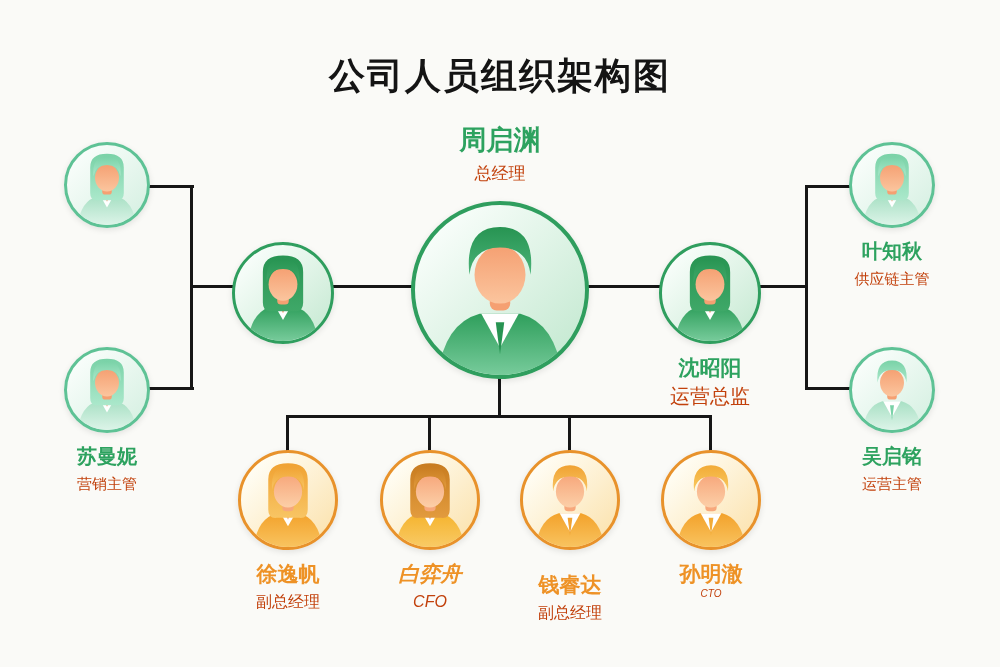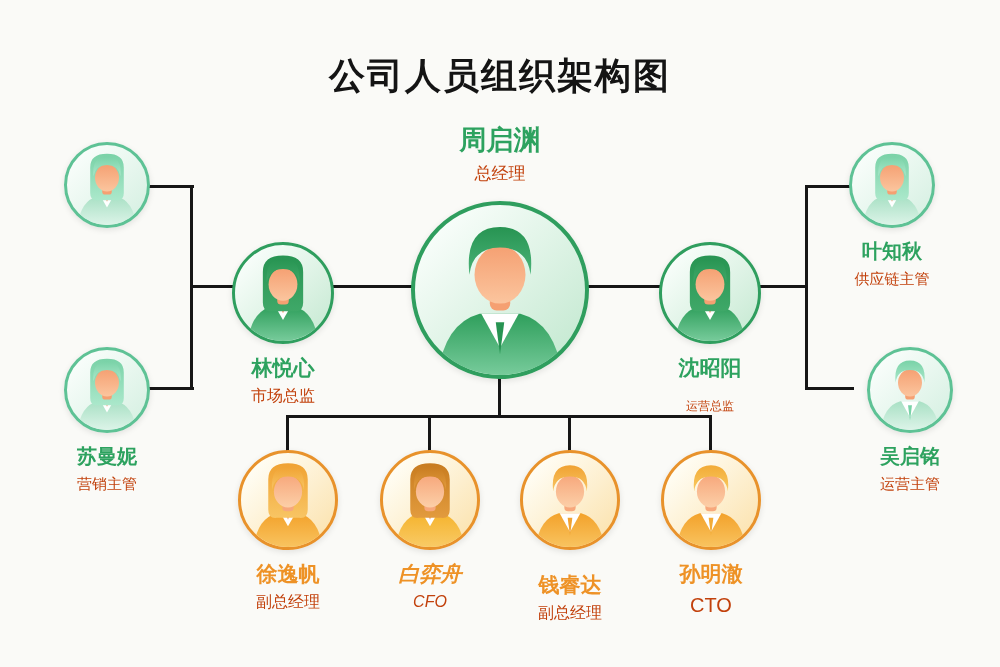--- a/index.html
+++ b/index.html
@@ -129,24 +129,20 @@
   </defs>
             <path d="M13,104 Q16,70 38,64 L62,64 Q84,70 87,104 Z" fill="url(#g1b)"></path>
             <path d="M42,64 L50,78 L58,64 Z" fill="#ffffff"></path>
             <path d="M46,62 L50,71 L54,62 Z" fill="#f5a072"></path>
             <path d="M29,60 L29,28 Q29,11 50,11 Q71,11 71,28 L71,60 Q71,70 62,69 L38,69 Q29,70 29,60 Z" fill="url(#g1h)"></path>
             <rect x="44" y="48" width="12" height="14" rx="4" fill="#f5a072"></rect>
             <ellipse cx="50" cy="41" rx="15" ry="17" fill="url(#g1f)"></ellipse>
             <path d="M33,39 Q31,14 50,14 Q69,14 67,39 Q64,25 50,25 Q36,25 33,39 Z" fill="url(#g1h)"></path>
           </svg>
         </div>
-        <div style="margin-top: 11px;">
-          <div class="person-name" style="font-size: 21px; color: rgb(45, 162, 95);">林悦心</div>
-          <div class="person-role" style="font-size: 16px; margin-top: 5px;">市场总监</div>
-        </div>
       </div>
       <div class="node" style="left: 620px; top: 242px;">
         <div class="circle" style="width: 102px; height: 102px; border: 3.5px solid rgb(47, 158, 94); background: linear-gradient(135deg, rgb(247, 253, 249) 15%, rgb(195, 232, 208) 100%);">
           <svg viewBox="0 0 100 100" xmlns="http://www.w3.org/2000/svg">
             <defs>
     <linearGradient id="g2h" x1="0" y1="0" x2="0" y2="1">
                 <stop offset="0" stop-color="#279452"></stop>
                 <stop offset="1" stop-color="#3fa868"></stop>
               </linearGradient>
     <linearGradient id="g2b" x1="0" y1="0" x2="0" y2="1">
@@ -162,21 +158,21 @@
             <path d="M42,64 L50,78 L58,64 Z" fill="#ffffff"></path>
             <path d="M46,62 L50,71 L54,62 Z" fill="#f5a072"></path>
             <path d="M29,60 L29,28 Q29,11 50,11 Q71,11 71,28 L71,60 Q71,70 62,69 L38,69 Q29,70 29,60 Z" fill="url(#g2h)"></path>
             <rect x="44" y="48" width="12" height="14" rx="4" fill="#f5a072"></rect>
             <ellipse cx="50" cy="41" rx="15" ry="17" fill="url(#g2f)"></ellipse>
             <path d="M33,39 Q31,14 50,14 Q69,14 67,39 Q64,25 50,25 Q36,25 33,39 Z" fill="url(#g2h)"></path>
           </svg>
         </div>
         <div style="margin-top: 11px;">
           <div class="person-name" style="font-size: 21px; color: rgb(45, 162, 95);">沈昭阳</div>
-          <div class="person-role" style="font-size: 12px; margin-top: 18px;">运营总监</div>
+          <div class="person-role" style="font-size: 20px; margin-top: 2px;">运营总监</div>
         </div>
       </div>
       <div class="node" style="left: 17px; top: 142px;">
         <div class="circle" style="width: 86px; height: 86px; border: 3px solid rgb(94, 194, 149); background: linear-gradient(135deg, rgb(248, 253, 250) 15%, rgb(211, 239, 224) 100%);">
           <svg viewBox="0 0 100 100" xmlns="http://www.w3.org/2000/svg">
             <defs>
     <linearGradient id="g3h" x1="0" y1="0" x2="0" y2="1">
                 <stop offset="0" stop-color="#79d2a7"></stop>
                 <stop offset="1" stop-color="#abe8cb"></stop>
               </linearGradient>
@@ -254,21 +250,21 @@
             <rect x="44" y="48" width="12" height="14" rx="4" fill="#f5a072"></rect>
             <ellipse cx="50" cy="41" rx="15" ry="17" fill="url(#g5f)"></ellipse>
             <path d="M33,39 Q31,14 50,14 Q69,14 67,39 Q64,25 50,25 Q36,25 33,39 Z" fill="url(#g5h)"></path>
           </svg>
         </div>
         <div style="margin-top: 11px;">
           <div class="person-name" style="font-size: 20px; color: rgb(45, 162, 95);">叶知秋</div>
           <div class="person-role" style="font-size: 15px; margin-top: 5px;">供应链主管</div>
         </div>
       </div>
-      <div class="node" style="left: 820px; top: 347px; justify-content: center;">
+      <div class="node" style="left: 802px; top: 347px; justify-content: center;">
         <div class="circle" style="width: 86px; height: 86px; border: 3px solid rgb(94, 194, 149); background: linear-gradient(135deg, rgb(248, 253, 250) 15%, rgb(211, 239, 224) 100%);">
           <svg viewBox="0 0 100 100" xmlns="http://www.w3.org/2000/svg">
             <defs>
     <linearGradient id="g6h" x1="0" y1="0" x2="0" y2="1">
                 <stop offset="0" stop-color="#79d2a7"></stop>
                 <stop offset="1" stop-color="#abe8cb"></stop>
               </linearGradient>
     <linearGradient id="g6b" x1="0" y1="0" x2="0" y2="1">
                 <stop offset="0" stop-color="#a8e0c4"></stop>
                 <stop offset="1" stop-color="#e2f6ec"></stop>
@@ -403,17 +399,17 @@
             <path d="M13,104 Q16,70 38,64 L62,64 Q84,70 87,104 Z" fill="url(#g10b)"></path>
             <path d="M39,64 L50,84 L61,64 Z" fill="#ffffff"></path>
             <path d="M47.5,69 L50,88 L52.5,69 Z" fill="#f2ab36"></path>
             <rect x="44" y="48" width="12" height="14" rx="4" fill="#f7a87c"></rect>
             <ellipse cx="50" cy="41" rx="15" ry="17" fill="url(#g10f)"></ellipse>
             <path d="M32,41 Q29,13 50,13 Q71,13 68,41 Q66,25 50,25 Q34,25 32,41 Z" fill="url(#g10h)"></path>
           </svg>
         </div>
         <div style="margin-top: 11px;">
           <div class="person-name" style="font-size: 21px; color: rgb(238, 146, 38);">孙明澈</div>
-          <div class="person-role" style="font-size: 20px; margin-top: 5px;">CTO</div>
+          <div class="person-role" style="font-size: 10px;  font-style: italic;">CTO</div>
         </div>
       </div>
     </div>
 </div>
 
 </body></html>

